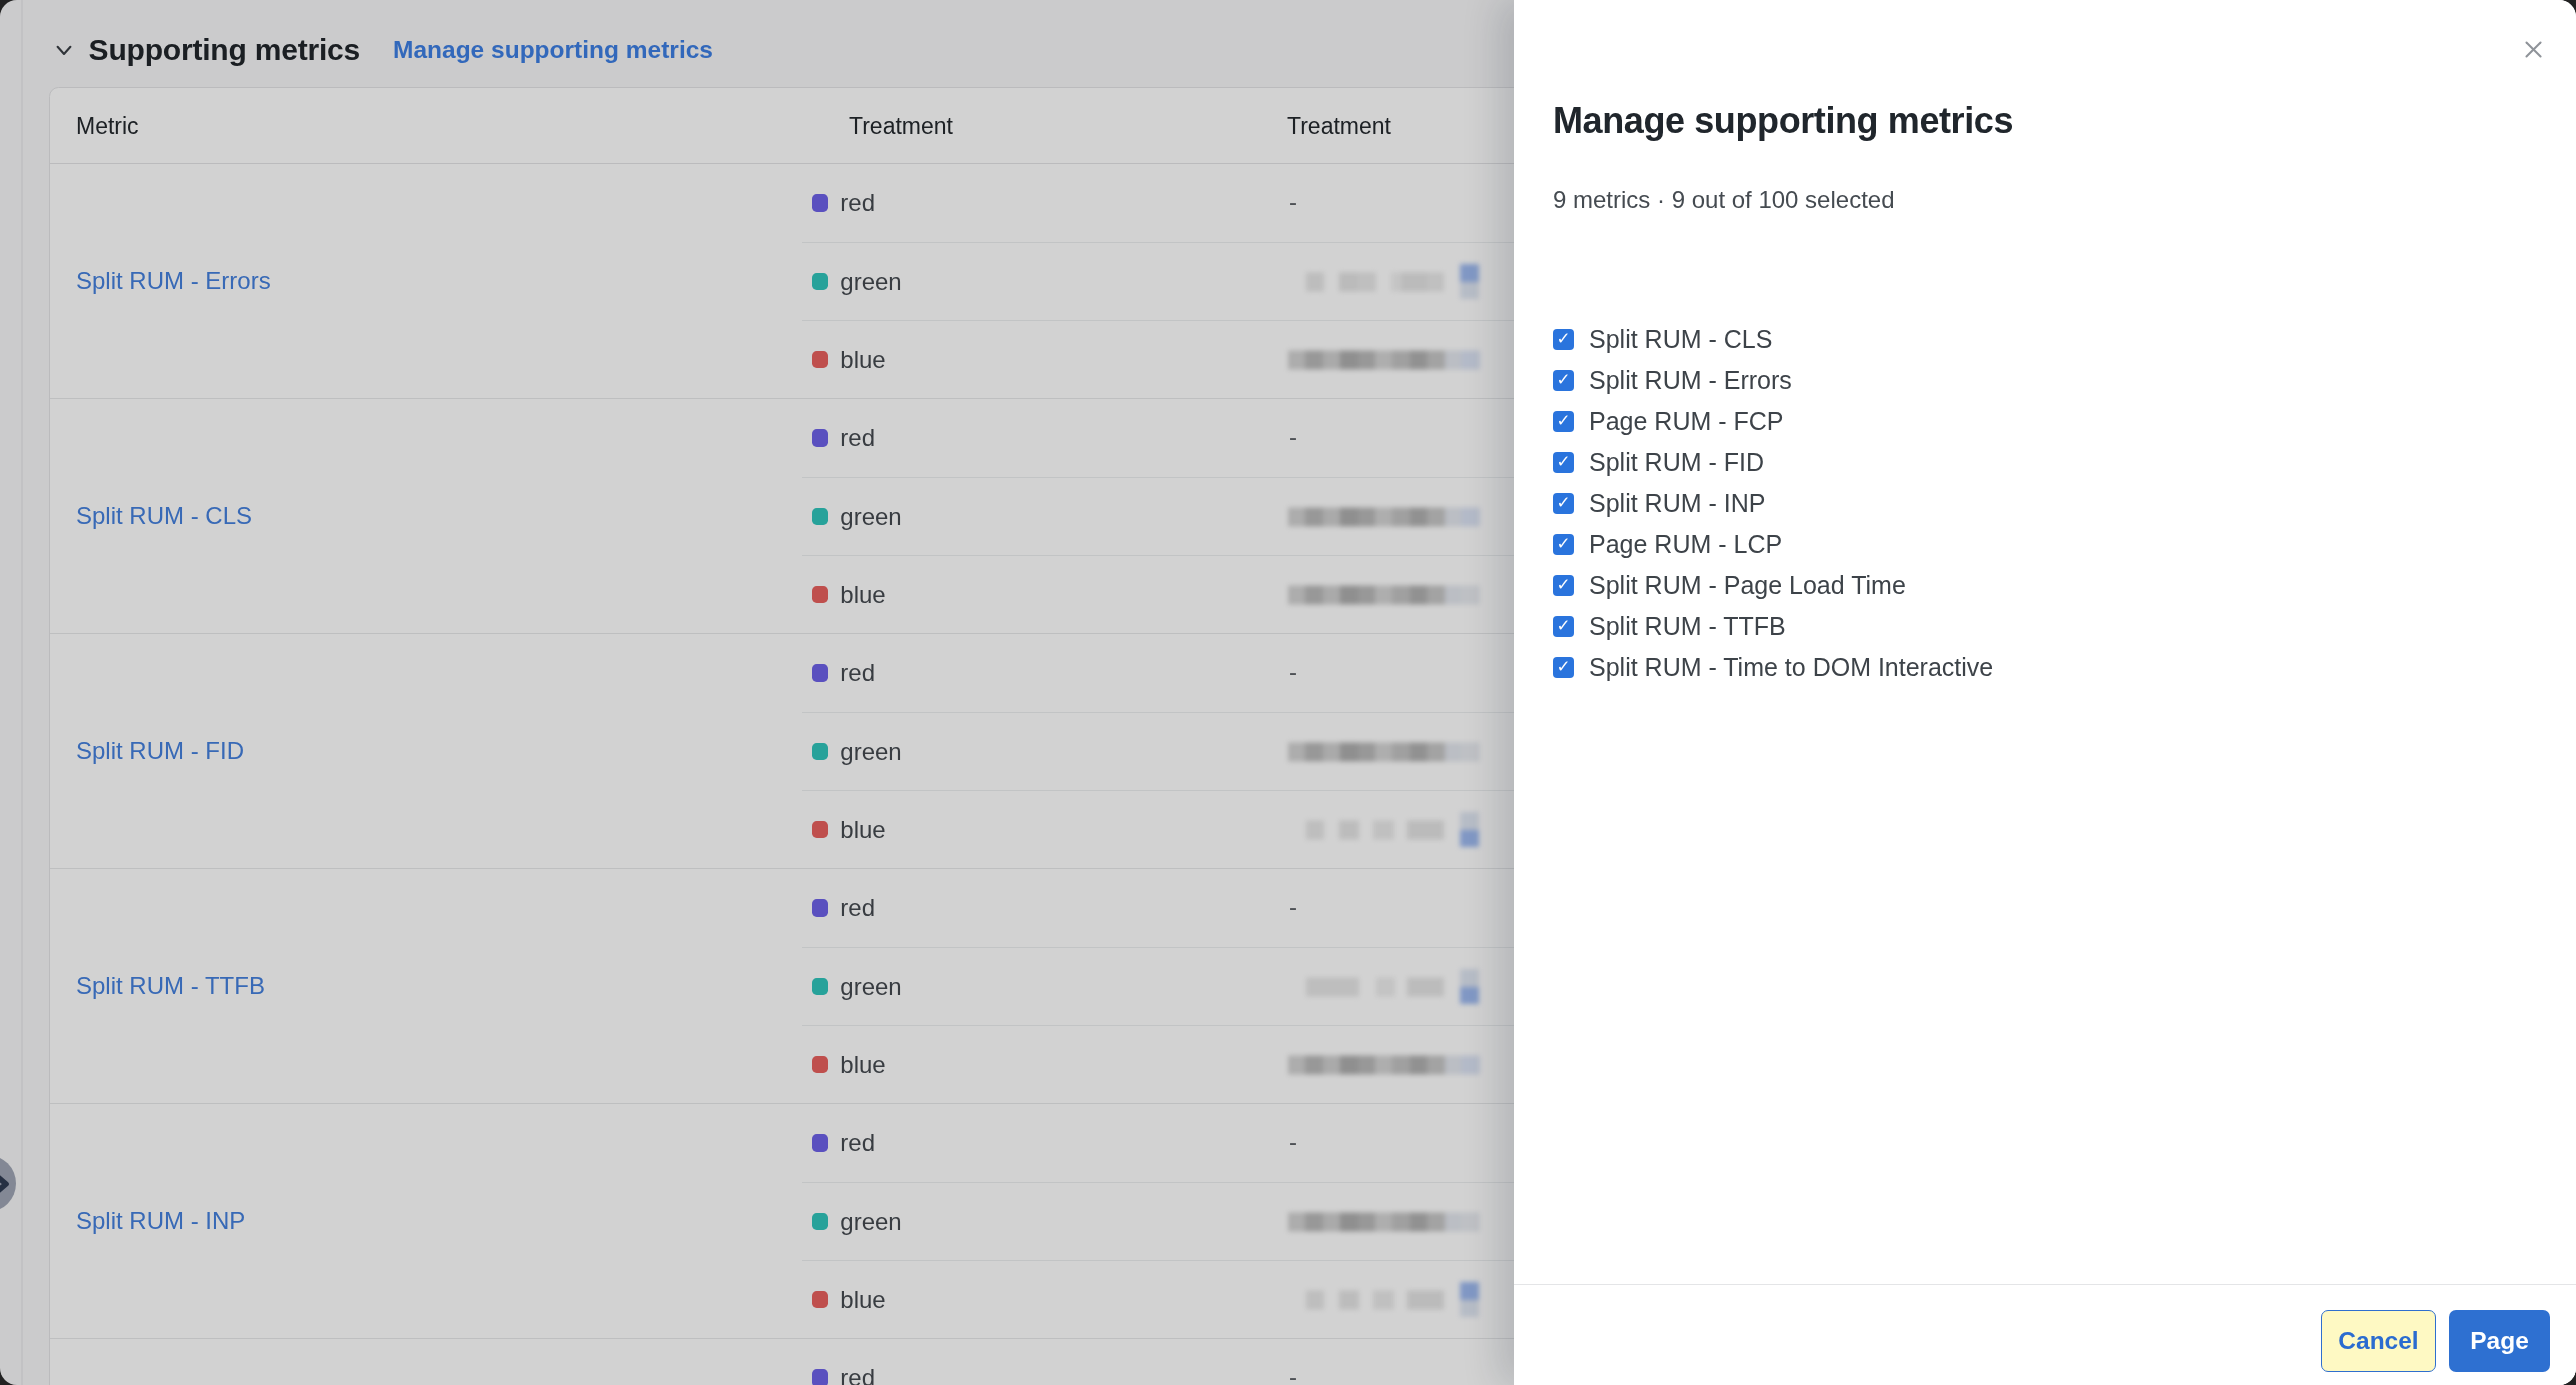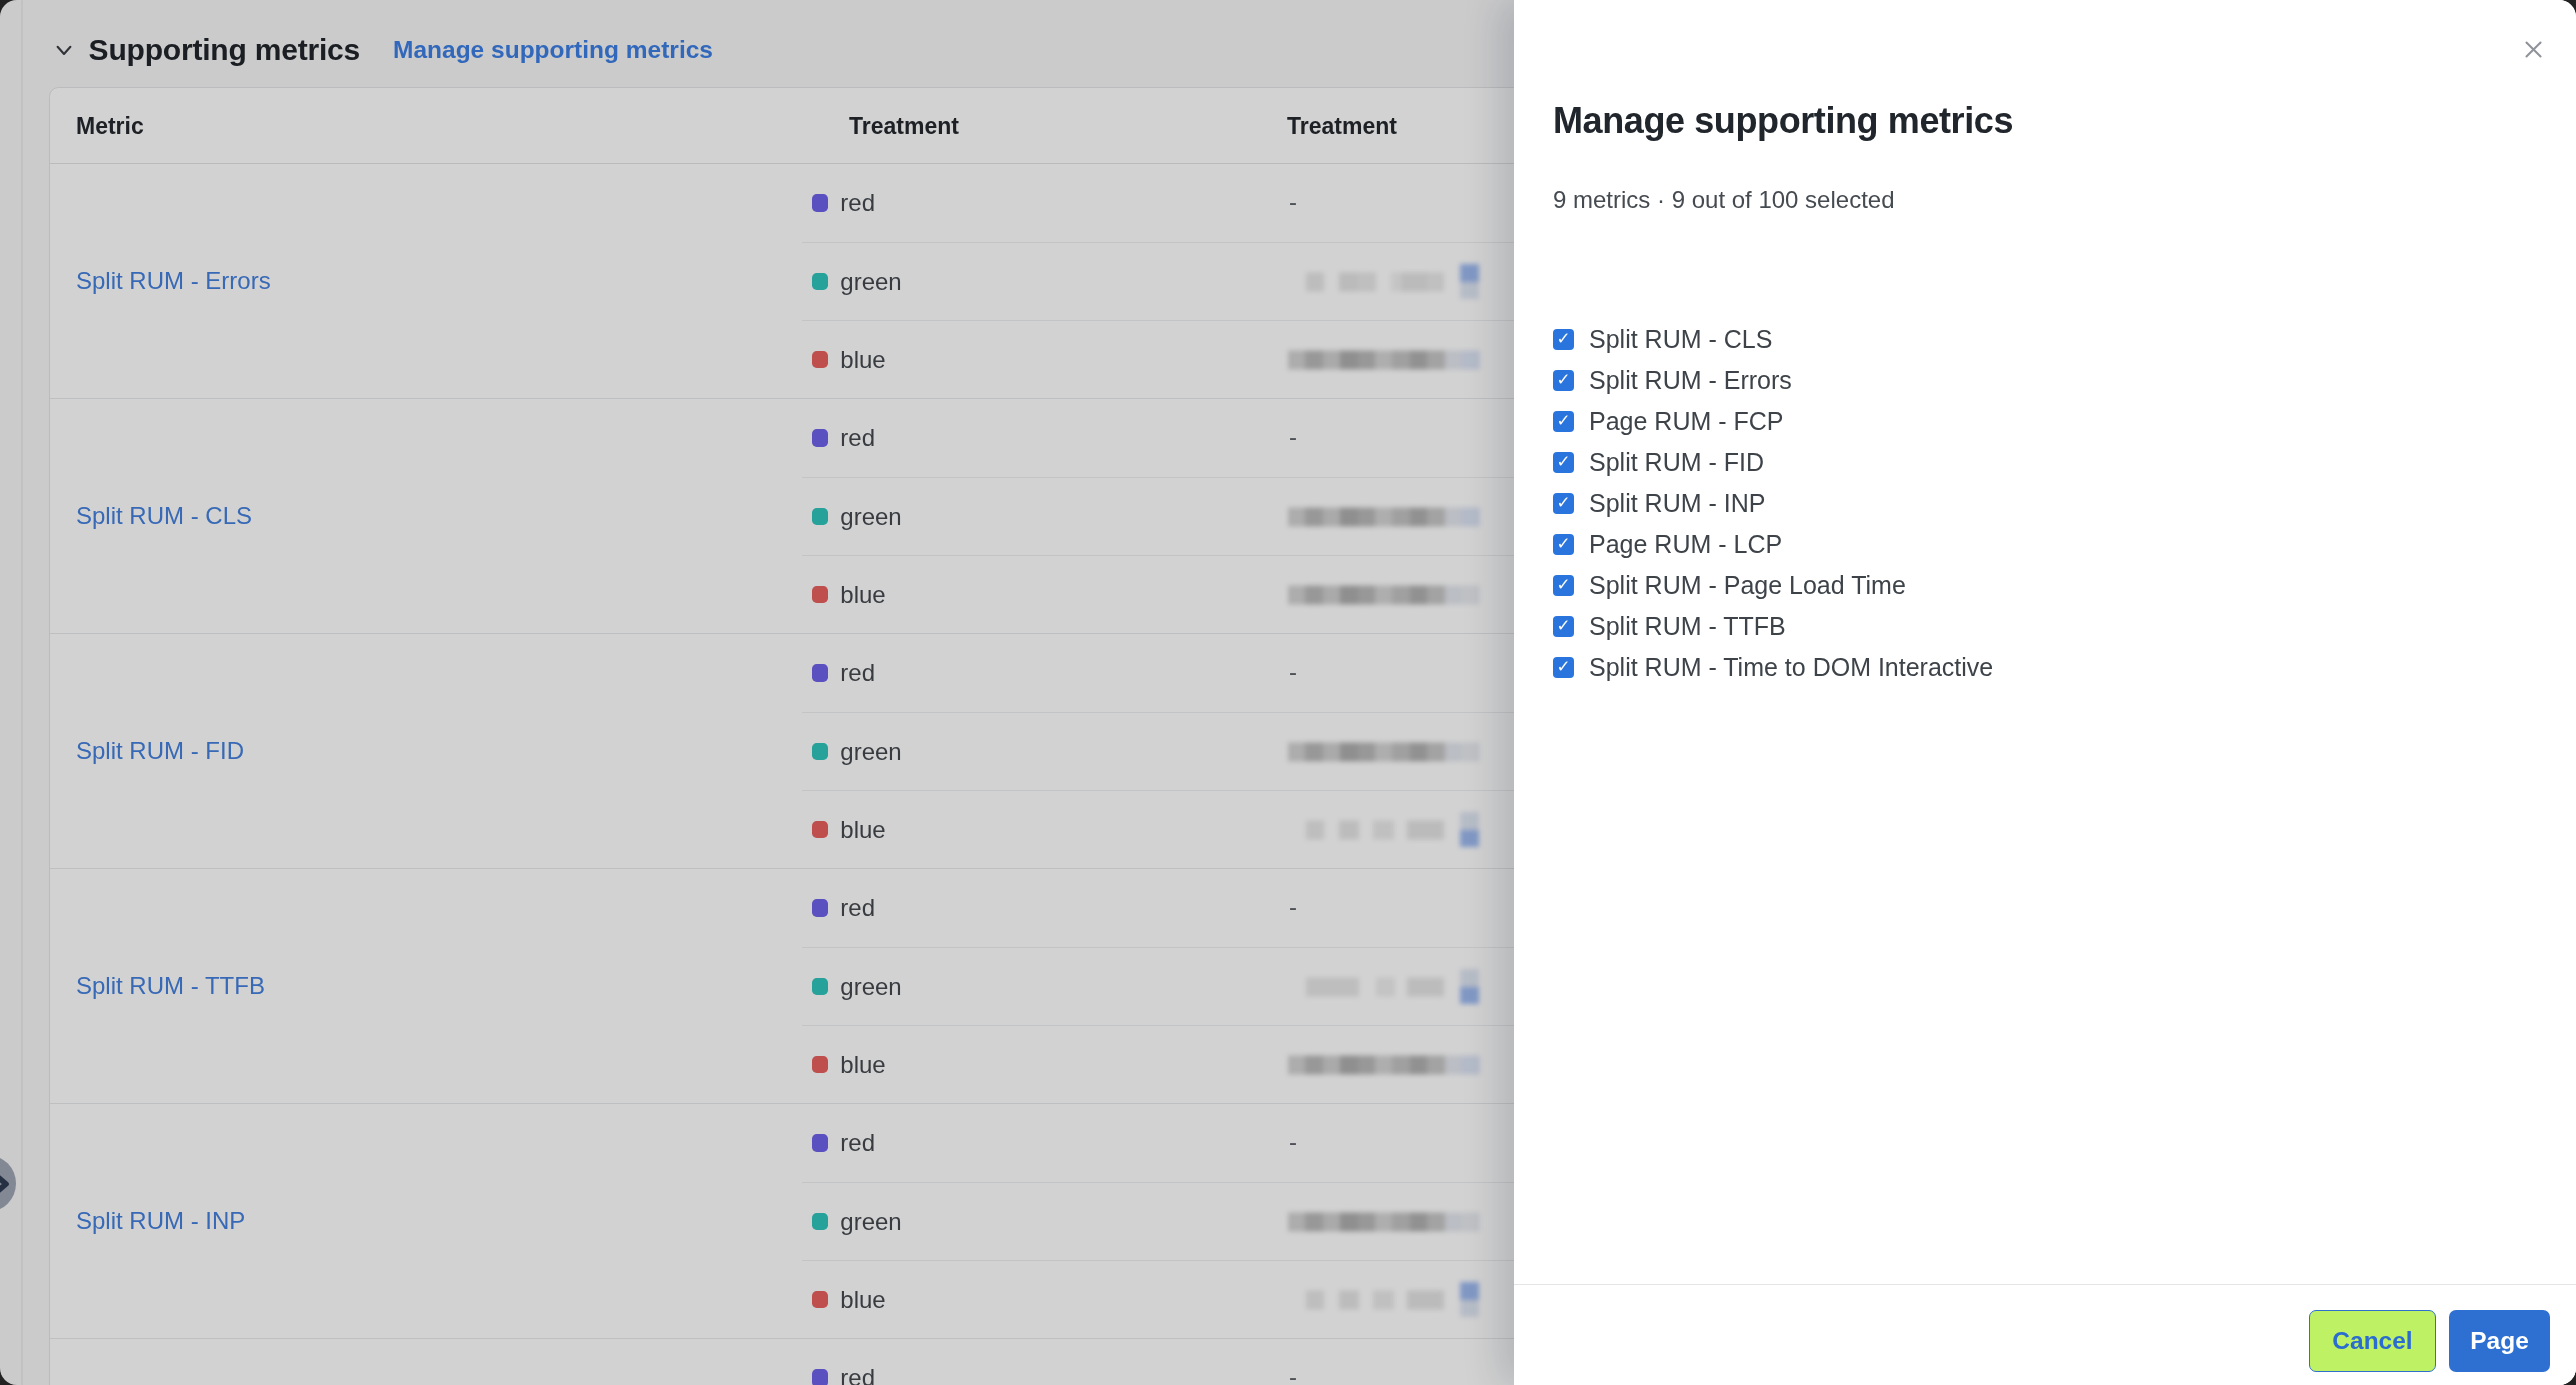--- a/index.html
+++ b/index.html
@@ -9,21 +9,21 @@
   
   .main{position:absolute;inset:0;}
   .content-edge{position:absolute;left:21px;top:0;bottom:0;width:1.6px;background:#ececee;}
   .section-header{position:absolute;left:52px;top:30px;height:39px;display:flex;align-items:center;}
   .chev-icon{width:24px;height:24px;flex:none;}
   .section-title{font-size:30px;font-weight:bold;color:#21262b;margin-left:12.6px;letter-spacing:-0.2px;}
   .manage-link{margin-left:33px;font-size:24.5px;font-weight:600;color:#3d7fe3;text-decoration:none;cursor:pointer;}
 
   .table-card{position:absolute;left:49px;top:87px;width:2477px;height:1546px;background:#ffffff;border:0.8px solid #e3e4e6;border-radius:9.5px;}
   .thead{position:relative;height:76px;border-bottom:0.8px solid #e3e4e6;}
-  .th{position:absolute;top:50%;transform:translateY(-50%);font-size:23px;font-weight:bold;color:#24292e;}
+  .th{position:absolute;top:50%;transform:translateY(-50%);font-size:23px;font-weight:normal;color:#24292e;}
   .th-metric{left:26px;}
   .th-treatment{left:799px;}
   .th-direction{left:1237px;}
 
   .group{position:relative;height:235px;border-bottom:0.8px solid #e7e8ea;}
   .metric-link{position:absolute;left:26px;top:50%;transform:translateY(-50%);font-size:24px;color:#4480de;text-decoration:none;cursor:pointer;}
   .t-rows{position:absolute;left:752px;top:0;right:0;height:100%;}
   .t-row{height:78px;position:relative;display:flex;align-items:center;}
   .t-row + .t-row{border-top:0.8px solid #eceef0;}
   .swatch{width:16px;height:17.4px;border-radius:4.7px;margin-left:10.3px;flex:none;}
@@ -51,21 +51,21 @@
   .search-box input::placeholder{color:#a3a7ad;}
   .search-icon{position:absolute;right:19px;top:50%;transform:translateY(-50%);}
 
   .metric-list{position:absolute;left:39px;top:319px;right:32px;}
   .metric-item{height:41px;display:flex;align-items:center;}
   .cb{width:21px;height:21px;flex:none;background:#2a74dd;border-radius:4px;color:#fff;display:flex;align-items:center;justify-content:center;font-size:16.6px;line-height:1;cursor:pointer;}
   .metric-item .lbl{margin-left:15px;font-size:25px;color:#3d4349;}
 
   .drawer-footer{position:absolute;left:0;right:0;top:1284px;height:101px;border-top:0.8px solid #e4e5e7;background:#fff;}
   .btn{position:absolute;top:24.5px;height:62px;border-radius:7px;font-size:24.5px;font-weight:bold;cursor:pointer;}
-  .btn-cancel{right:140px;width:127px;background:#bef264;border:1.6px solid #2f6fce;color:#2b6cd0;}
+  .btn-cancel{right:140px;width:115px;background:#fef9c3;border:1.6px solid #2f6fce;color:#2b6cd0;}
   .btn-save{right:26px;width:101px;background:#2e70d1;border:0;color:#ffffff;}
 </style>
 </head>
 <body>
 
 <div class="stage">
 
   <div class="main">
     <div class="content-edge"></div>
 

